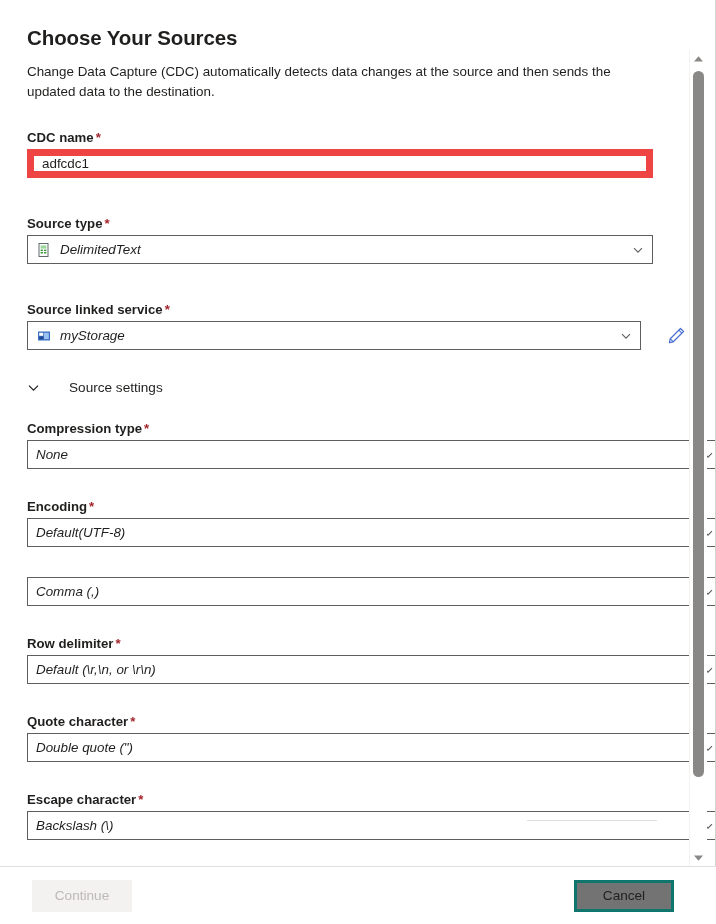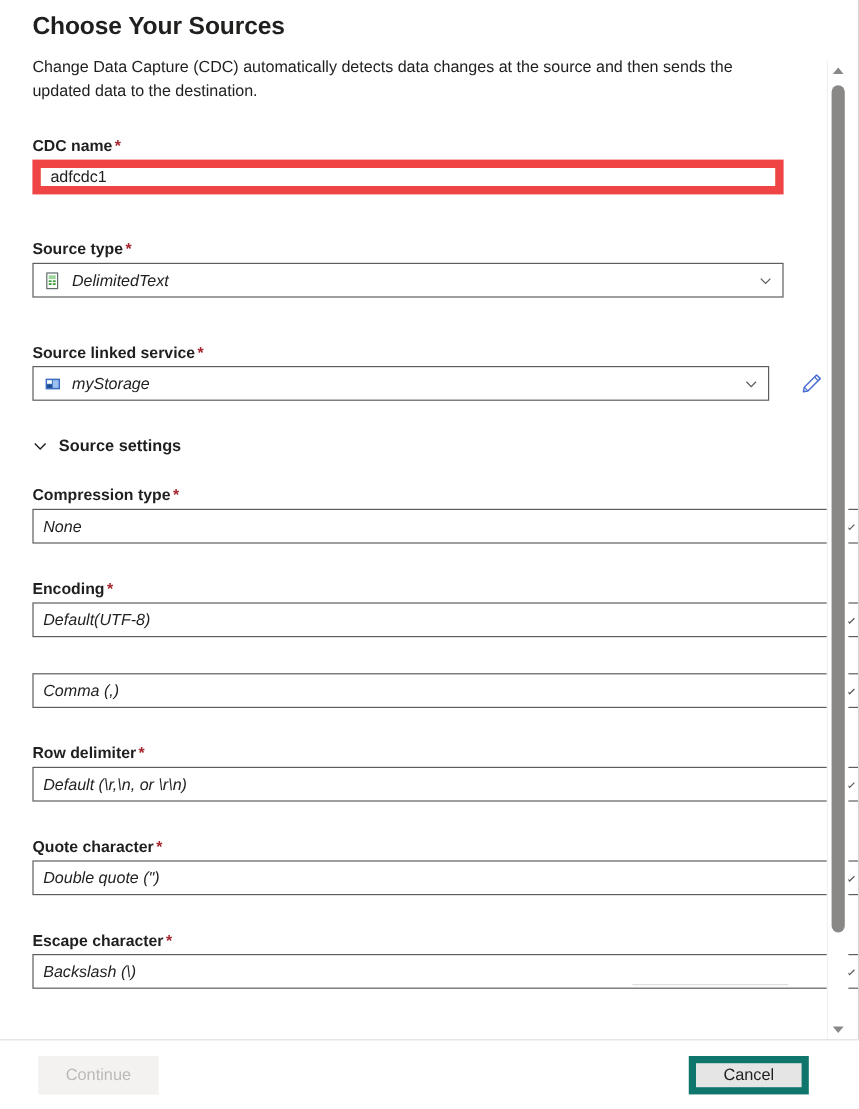--- a/index.html
+++ b/index.html
@@ -29,21 +29,21 @@
   }
 
   
   .scroll-region {
     position: relative;
     flex: 1 1 auto;
     overflow: hidden;
   }
   .content {
     position: absolute;
-    left: 0; top: 0;
+    left: 0; top: 16px;
     width: 686px;
     padding: 0 0 0 0;
   }
 
   .page-title {
     font-size: 20.5px;
     font-weight: 600;
     color: #201f1e;
     margin: 0;
     padding: 10px 0 0 27px;
@@ -144,22 +144,23 @@
     cursor: pointer;
     user-select: none;
   }
   .section-header .sec-chevron {
     width: 13px; height: 13px;
     margin-right: 9px;
     flex: 0 0 auto;
   }
   .section-title {
     font-size: 13.6px;
-    font-weight: 700;
-    color: #201f1e;
+    font-weight: 400;
+    color: #201f1e;
+    margin-left: 20px;
   }
 
   .rule-line {
     position: absolute;
     left: 527px;
     top: 820px;
     width: 130px;
     height: 1px;
     background: #e1dfdd;
   }
@@ -233,22 +234,22 @@
     border-radius: 0;
   }
   .btn-continue {
     background: #f3f2f1;
     border: 1px solid #f3f2f1;
     color: #bcb9b6;
     cursor: default;
     margin-left: 5px;
   }
   .btn-cancel {
-    background: #e5e5e5;
-    border: 6px solid #0f766e;
+    background: #737373;
+    border: 3px solid #0f766e;
     color: #201f1e;
     margin-left: auto;
     margin-right: 15px;
   }
   .sp-26 { height: 26px; }
   .sp-28 { height: 28px; }
   .sp-30 { height: 30px; }
   .sp-38 { height: 38px; }
 </style>
 </head>

